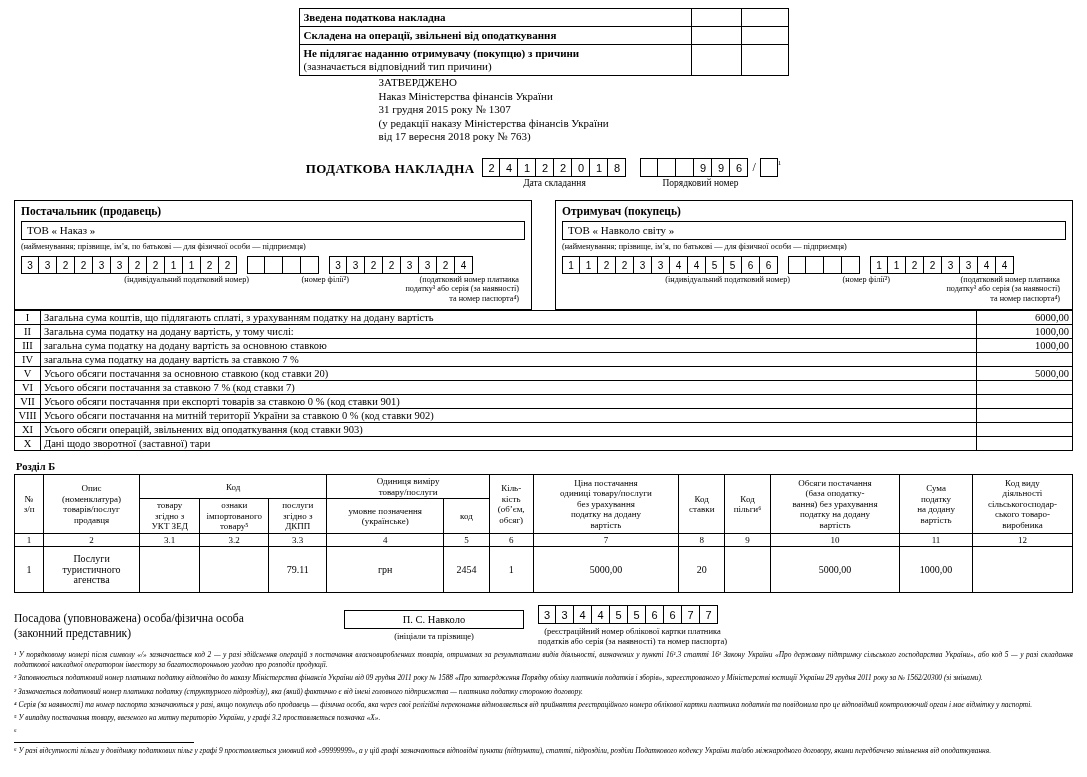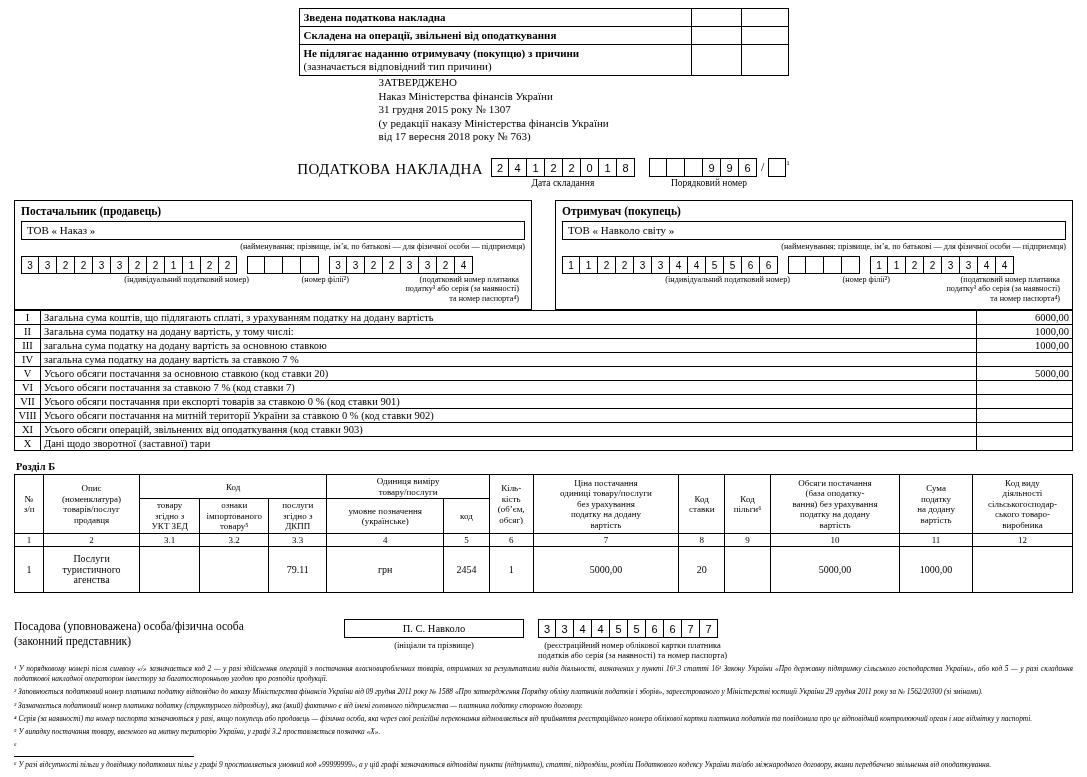--- a/index.html
+++ b/index.html
@@ -25,34 +25,34 @@
   .trow:last-child .tbox { border-bottom:1px solid #000; }
   .tbox2 { width:47px; border:1px solid #000; border-left:none; border-bottom:none; }
   .trow:last-child .tbox2 { border-bottom:1px solid #000; }
   .tlabel .reg { font-weight:normal; }
   .tallrow .tlabel { min-height:30px; }
 
   .topright { width: 330px; font-size:11px; line-height:13.5px; }
 
   
   .titlewrap { margin-top: 14px; display:flex; justify-content:center; align-items:flex-start; }
-  .title-main { font-weight:normal; font-size:15px; letter-spacing:.4px; padding-top:3px; margin-right:8px; }
+  .title-main { font-weight:bold; font-size:13px; letter-spacing:.4px; padding-top:3px; margin-right:8px; }
   .cells { display:flex; }
   .cell { width:18px; height:19px; border:1px solid #000; border-left:none; text-align:center; font-size:11px; line-height:19px; font-family:"Liberation Sans", sans-serif; }
   .cell.first { border-left:1px solid #000; }
   .subcap { text-align:center; font-size:9.5px; margin-top:1px; }
   .slash { padding:0 4px; line-height:19px; font-size:12px; }
   .sup { font-size:7px; vertical-align:super; }
 
   
   .parties { display:flex; justify-content:space-between; margin-top:12px; }
   .party { width:518px; border:1px solid #000; padding:4px 6px 6px 6px; }
   .party-title { font-weight:bold; font-size:11.5px; margin-bottom:4px; }
   .namebox { border:1px solid #000; height:19px; font-size:11px; line-height:17px; padding:0 5px; }
-  .cap { font-size:8.2px; text-align:right; line-height:10px; margin-top:2px; }
+  .cap { font-size:8.2px; text-align:left; line-height:10px; margin-top:2px; }
   .idrow { display:flex; margin-top:4px; }
   .idgrp { display:flex; }
   .small-cell { width:18px; height:18px; border:1px solid #000; border-left:none; text-align:center; font-size:10px; line-height:18px; font-family:"Liberation Sans", sans-serif; }
   .small-cell.first { border-left:1px solid #000; }
   .idcaps { display:flex; margin-top:1px; }
   .idcap { font-size:8.2px; text-align:right; line-height:9.6px; }
 
   
   .sec-title { font-weight:bold; font-size:10.5px; margin:10px 0 2px 2px; }
   table.grid { border-collapse:collapse; width:100%; }
@@ -63,21 +63,21 @@
   
   table.tb { border-collapse:collapse; width:100%; font-size:9px; }
   table.tb td, table.tb th { border:1px solid #000; text-align:center; vertical-align:middle; padding:1px 2px; line-height:10.5px; }
   table.tb th { font-weight:normal; font-size:9px; }
   .numrow td { font-size:9px; height:12px; }
   .datarow td { height:46px; font-size:10px; }
 
   .note { font-size:9.6px; margin-top:6px; }
 
   
-  .sigwrap { display:flex; align-items:flex-start; margin-top:26px; }
+  .sigwrap { display:flex; align-items:center; margin-top:12px; }
   .sigleft { font-size:11.5px; line-height:15px; width:330px; }
   .sigmid { width:180px; text-align:center; }
   .sigline { border:1px solid #000; height:19px; font-size:10.5px; line-height:17px; }
   .sigcap { font-size:8.5px; margin-top:2px; }
   .sigright { margin-left:14px; }
 
   
   .fn { font-size:7.4px; font-style:italic; line-height:9.4px; margin-top:4px; text-align:justify; }
   .fnlast { margin-top:3px; }
   hr.fnline { border:none; border-top:1px solid #000; width:180px; margin:6px 0 2px 0; }

